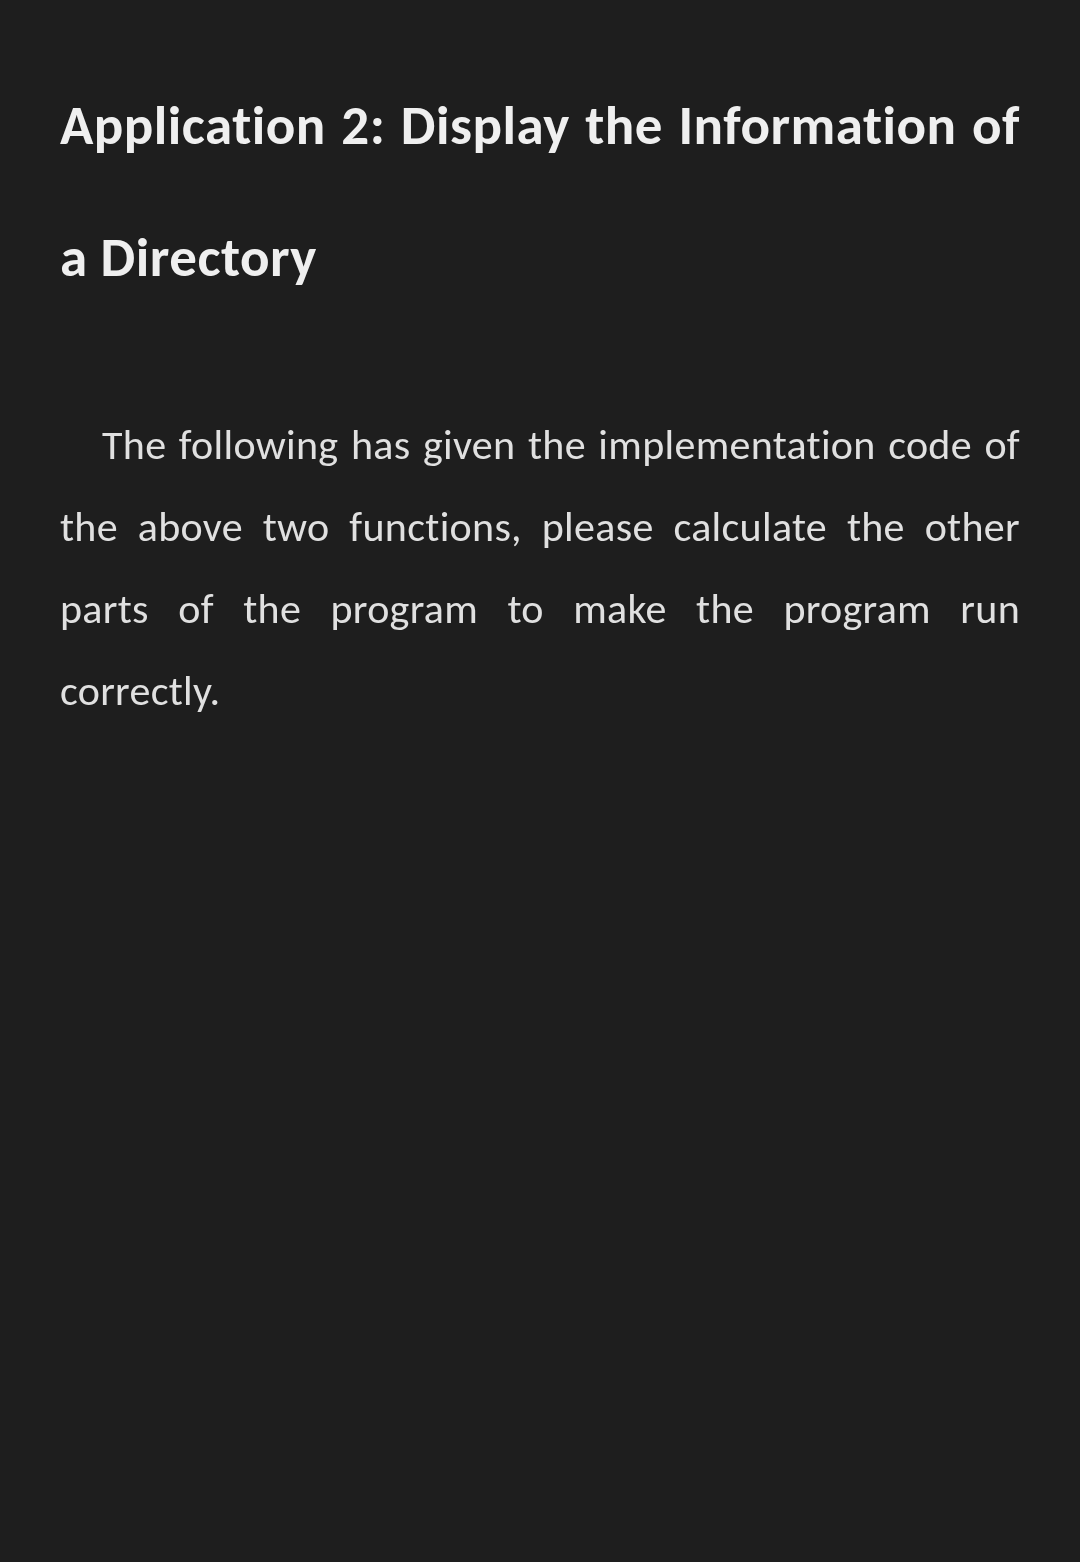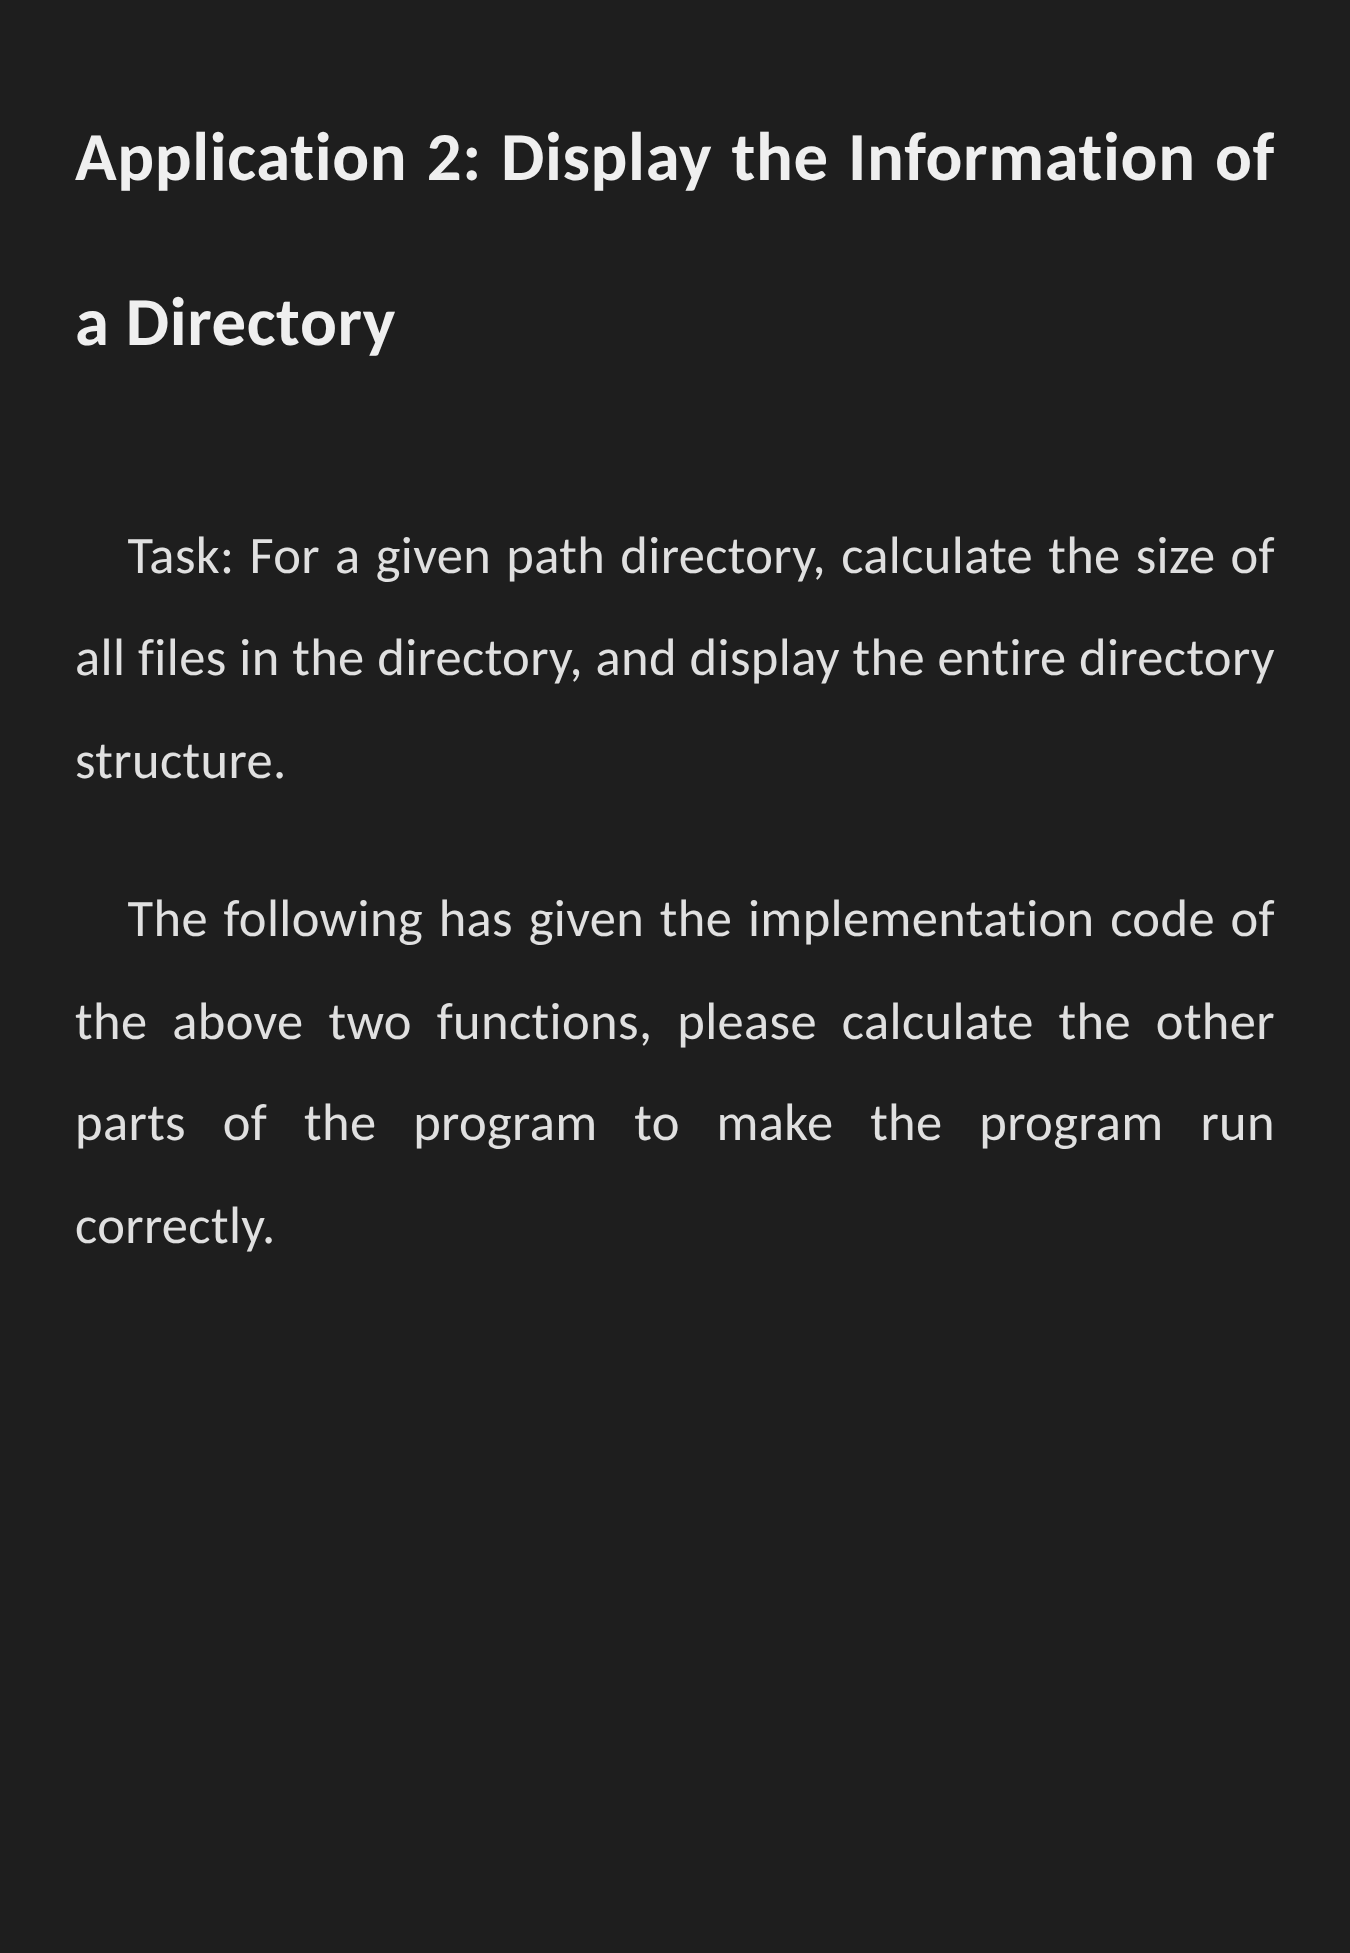--- a/index.html
+++ b/index.html
@@ -45,16 +45,15 @@
       color: #e0e0e0;
       letter-spacing: 0.3px;
     }
   </style>
 </head>
 <body>
 
 <div class="document-container">
   <h1 class="heading">Application 2: Display the Information of a Directory</h1>
 
-  <p class="paragraph">Task: For a given path directory, calculate the size of all files in the directory, and display the entire directory structure.</p>
 
   <p class="paragraph">The following has given the implementation code of the above two functions, please calculate the other parts of the program to make the program run correctly.</p>
 </div>
 
 </body></html>

